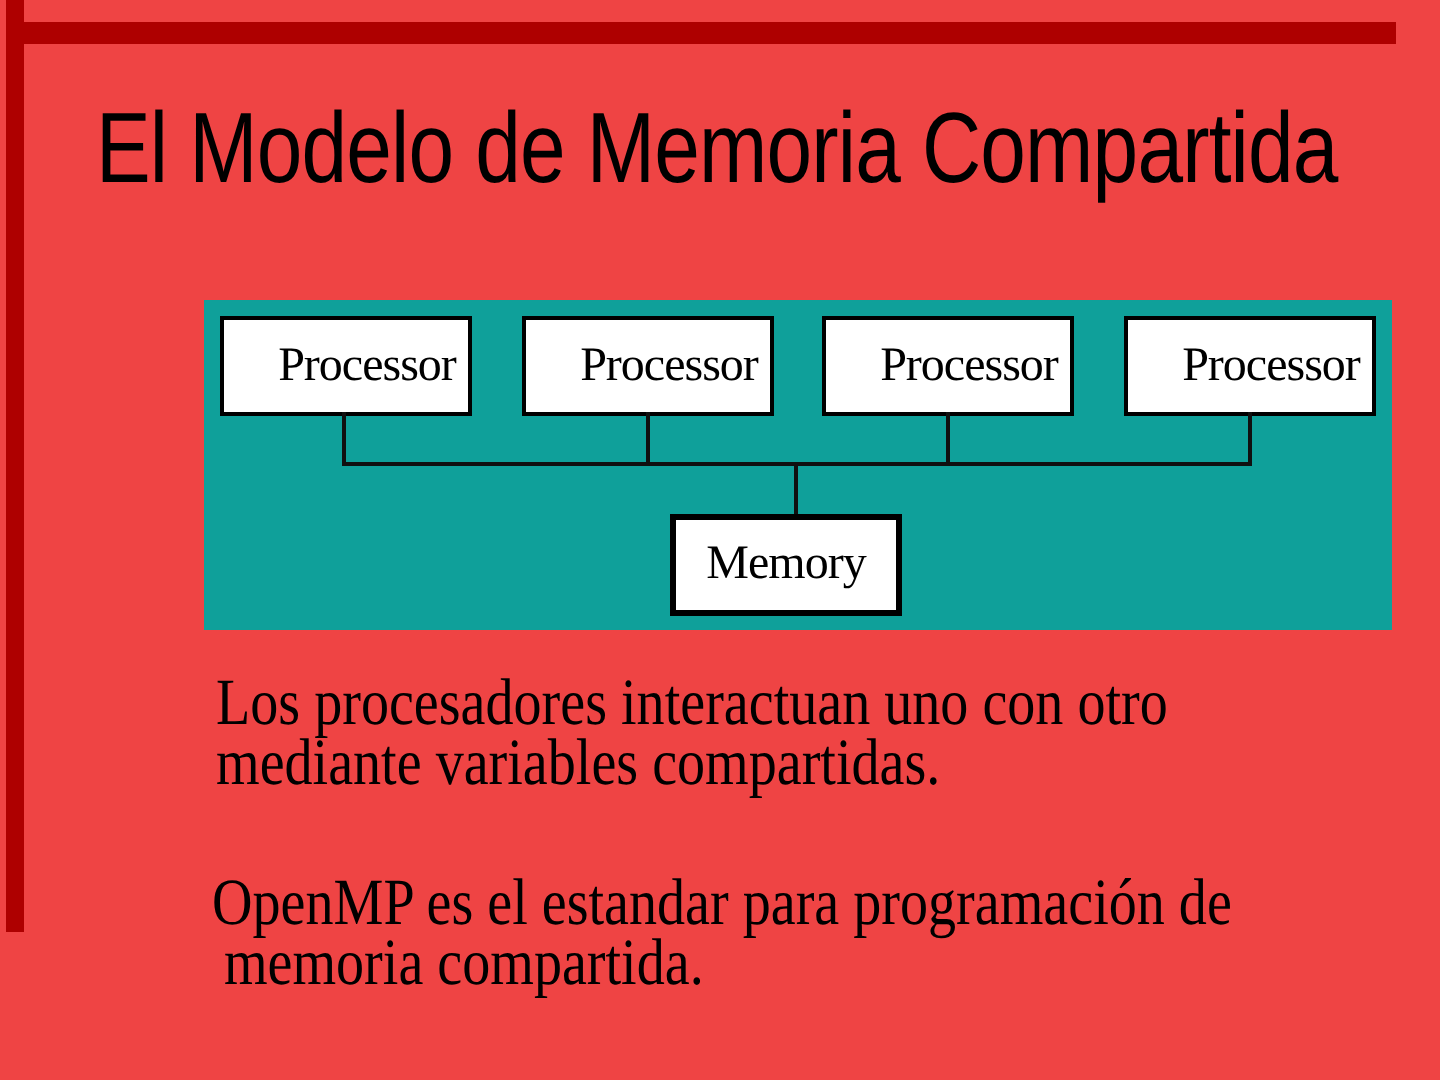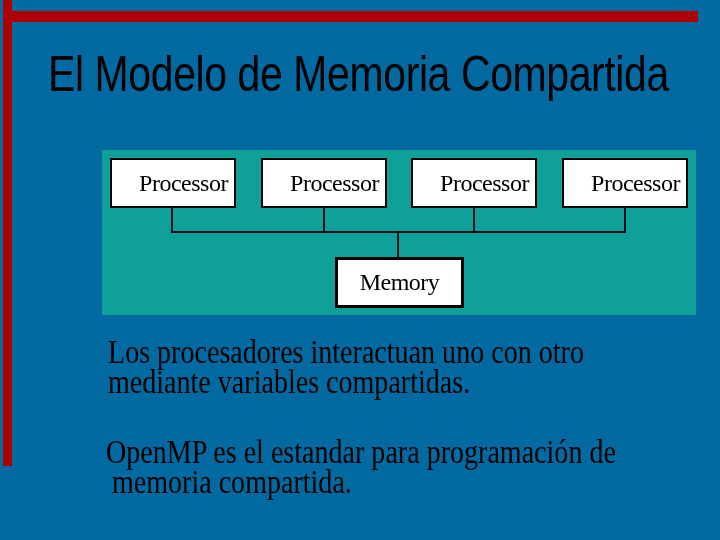--- a/index.html
+++ b/index.html
@@ -1,20 +1,20 @@
 <!DOCTYPE html>
 <html style="--accent: #ae0000; --teal: #0fa09a;"><head>
 <meta charset="utf-8">
 <style>
   html, body { margin: 0; padding: 0; }
   .slide {
     position: relative;
     width: 720px;
     height: 540px;
-    background: #0369a1;
+    background: #ef4444;
     overflow: hidden;
     font-family: "Liberation Serif", serif;
     color: #000000;
   }
   
   .bar-left {
     position: absolute;
     left: 3px; top: 0; width: 9px; height: 466px;
     background: var(--accent, #ae0000);
   }
@@ -52,21 +52,21 @@
     font-size: 24px;
     letter-spacing: -0.5px;
     padding-left: 21px;
   }
   .pbox.p1 { left: 8px; }
   .pbox.p2 { left: 159px; }
   .pbox.p3 { left: 309px; }
   .pbox.p4 { left: 460px; }
   .mbox {
     position: absolute;
-    left: 233px; top: 107px; width: 129px; height: 51px;
+    left: 233px; top: 107px; width: 116px; height: 51px;
     background: #ffffff;
     border: 3px solid #000000;
     box-sizing: border-box;
     display: flex; align-items: center; justify-content: center;
     font-size: 24px;
     letter-spacing: -0.5px;
   }
   .vline, .hline { position: absolute; background: #101010; }
   .stub { width: 2px; top: 56px; height: 26px; }
   .stub.s1 { left: 69px; }

